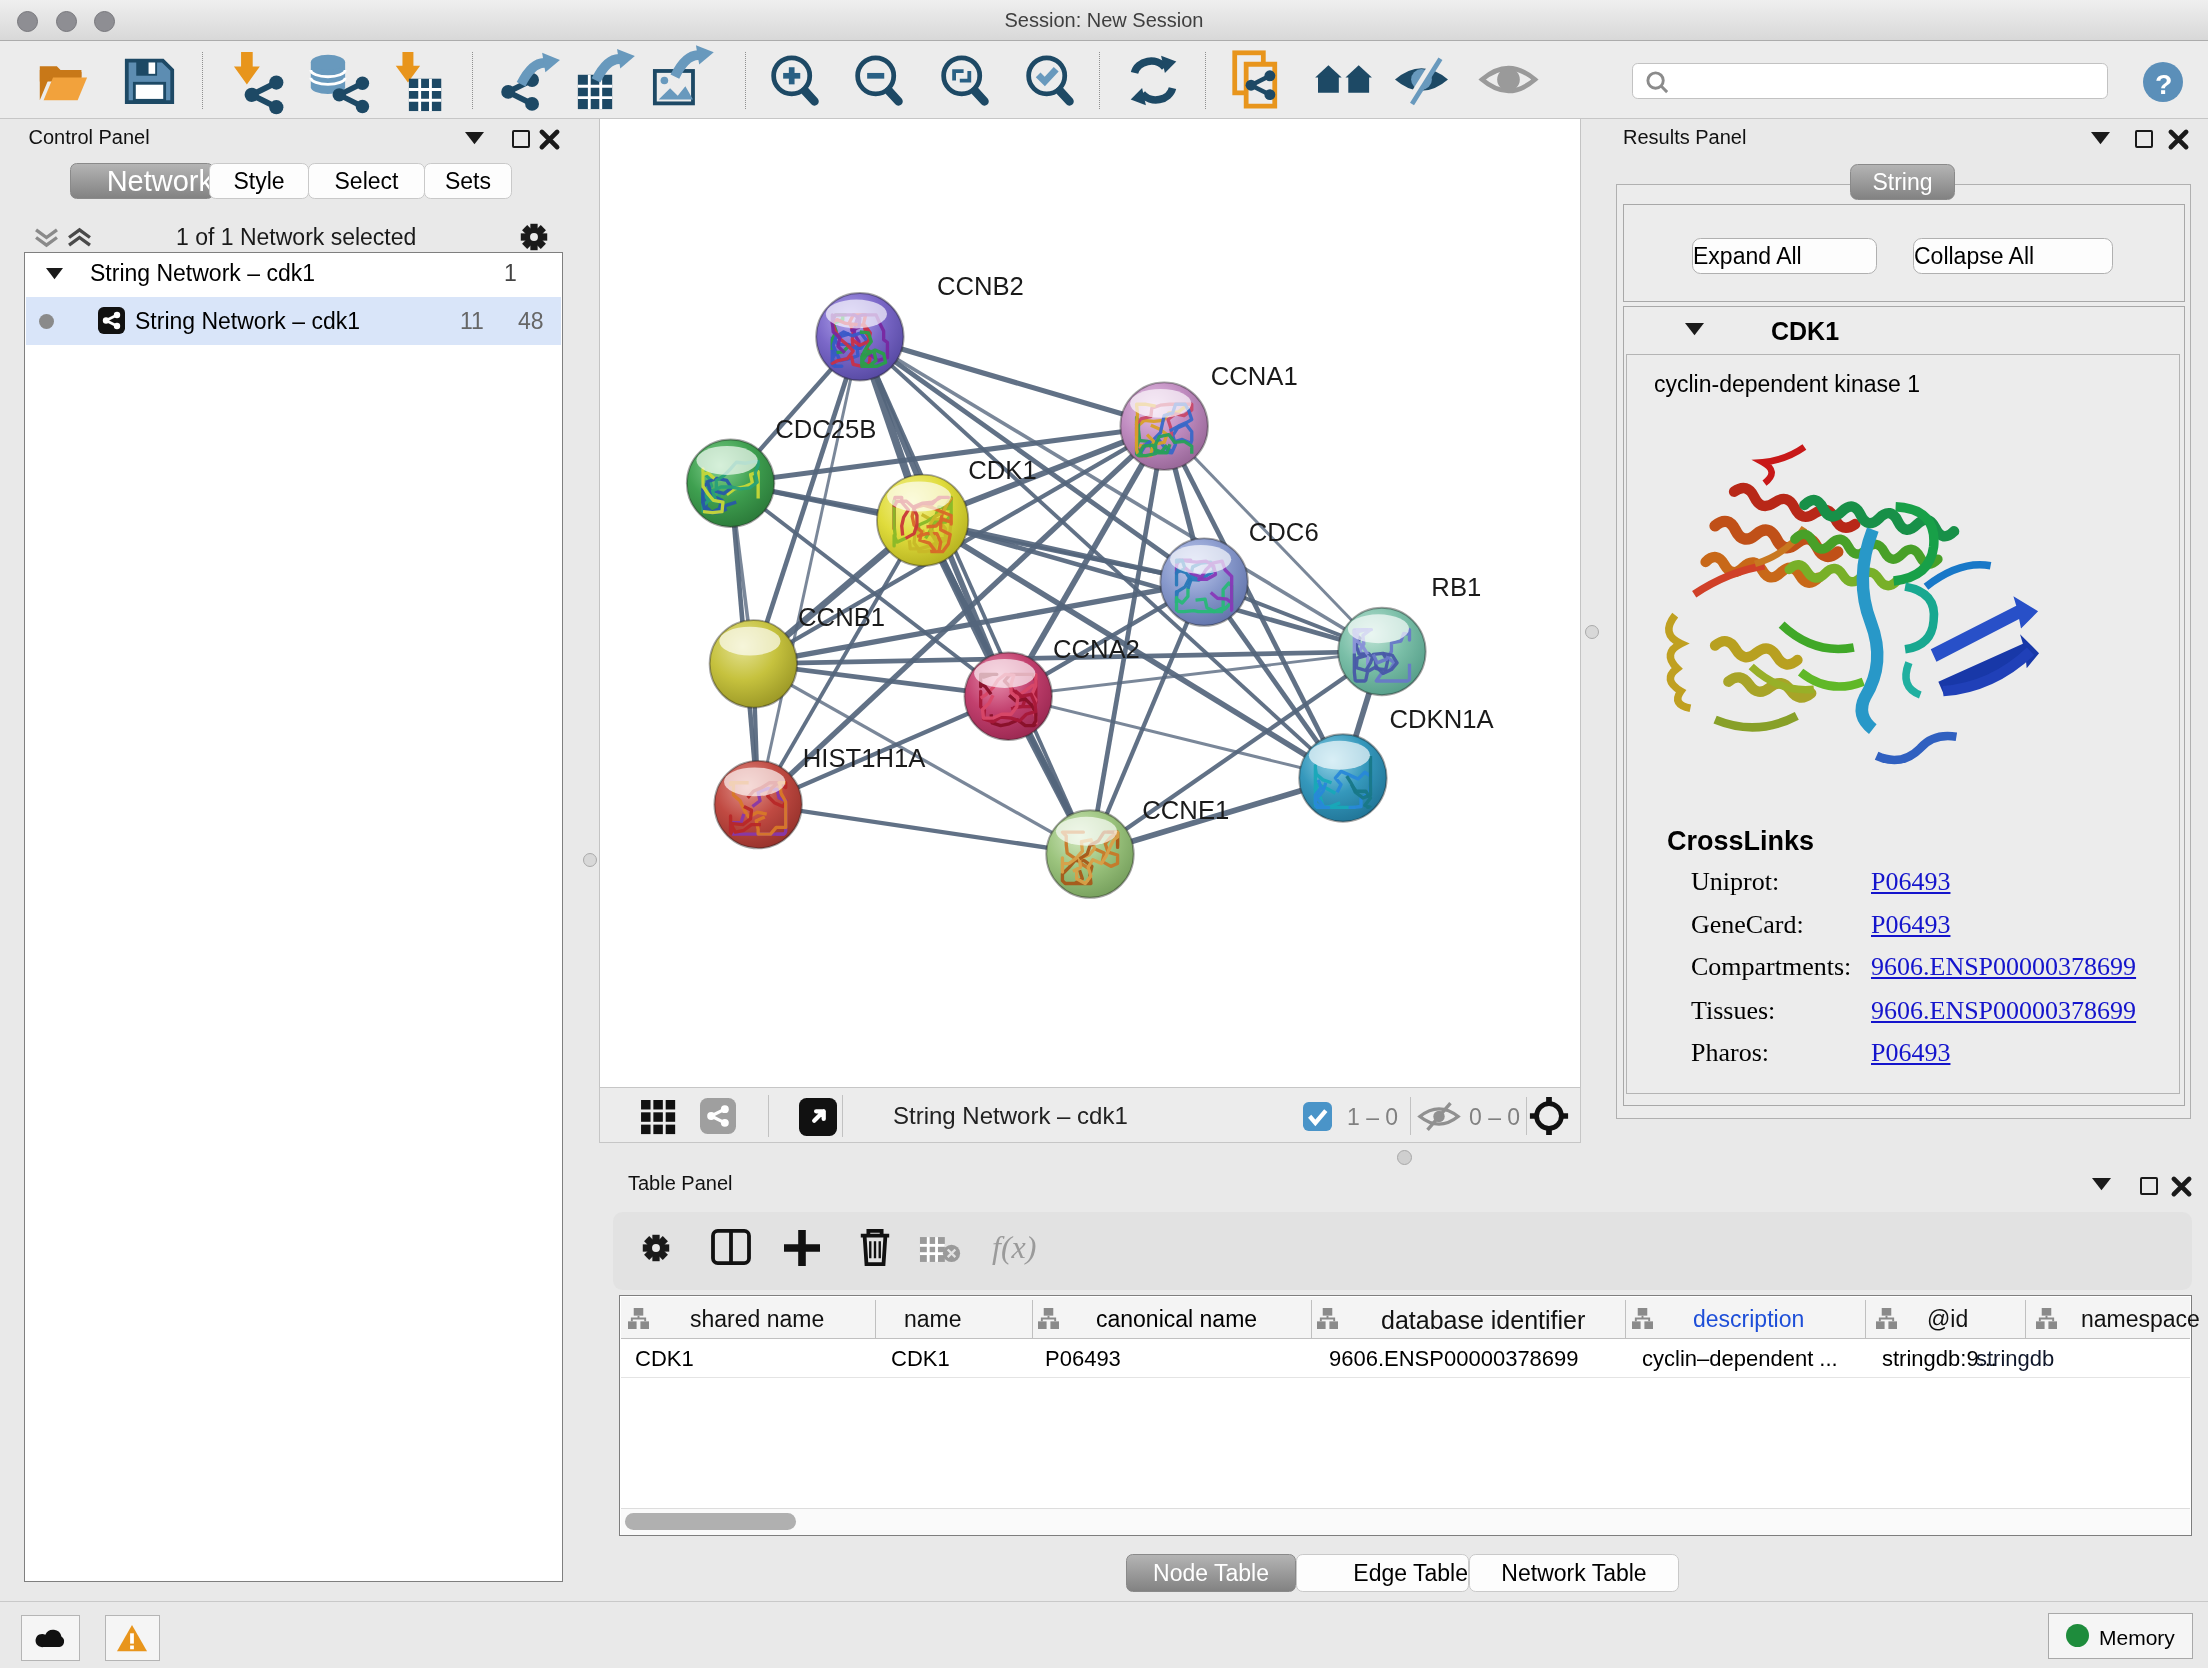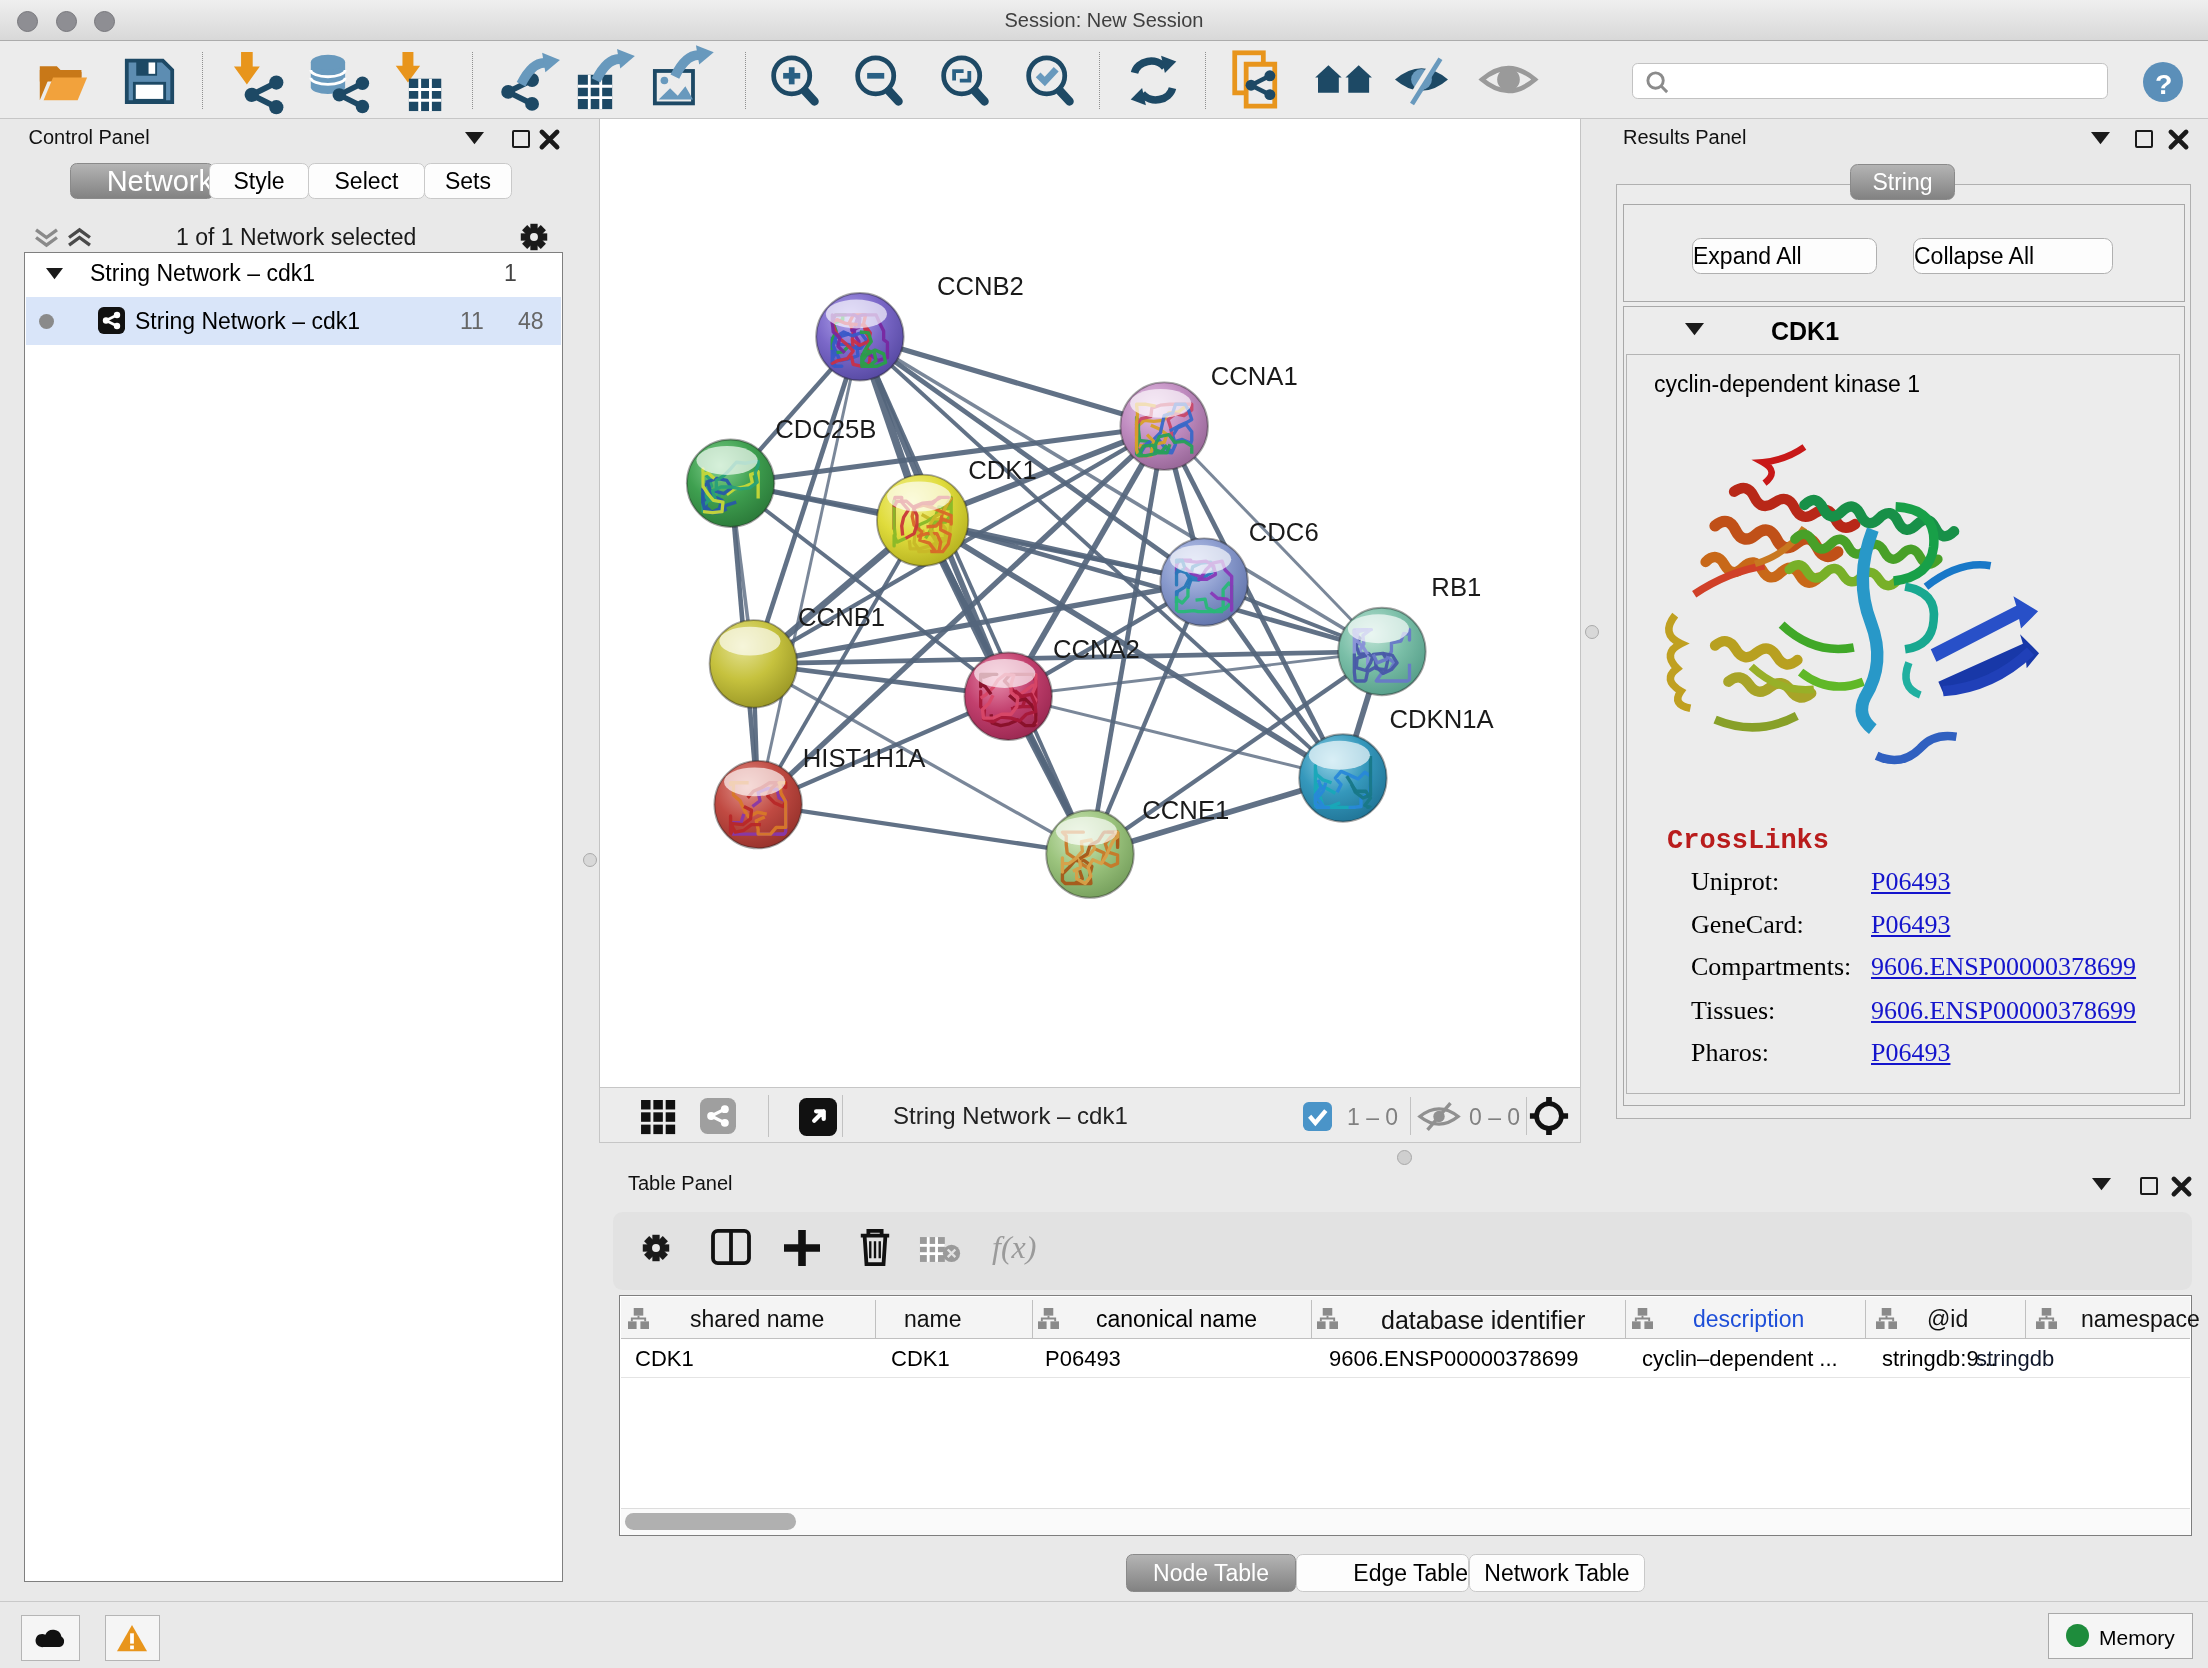--- a/index.html
+++ b/index.html
@@ -537,21 +537,21 @@
     <path d="M248,68 q44,2 40,42 q-4,32 -42,36" stroke="#18a048" stroke-width="10" fill="none"></path>
     <path d="M258,152 q34,6 30,36 q-2,26 -30,30" stroke="#18a890" stroke-width="9" fill="none"></path>
     <path d="M224,92 q-20,52 -2,98 q16,42 -6,78 q-10,20 8,34" stroke="#2898c8" stroke-width="13" fill="none"></path>
     <path d="M228,330 q26,12 46,-8 q14,-16 38,-12" stroke="#3060c0" stroke-width="9" fill="none"></path>
     <path d="M285,218 L375,172 L372,162 L398,178 L380,196 L378,186 L291,231 z" fill="#2850c8"></path>
     <path d="M293,252 L382,212 L379,202 L399,222 L386,238 L385,228 L299,266 z" fill="#1838a8"></path>
     <path d="M298,262 q52,-4 92,-42" stroke="#2040b8" stroke-width="11" fill="none"></path>
     <path d="M280,152 q36,-28 68,-22" stroke="#1878c8" stroke-width="8" fill="none"></path>
     <path d="M262,232 q-10,26 12,34" stroke="#20b0a0" stroke-width="8" fill="none"></path>
   </svg>
-<div class="t" style="left:1667px;top:826px;font-size:27px;font-family:Liberation Mono, monospace;font-weight:bold;color:#b91c1c">CrossLinks</div>
+<div class="t" style="left:1667px;top:826px;font-size:27px;font-family:Liberation Sans, sans-serif;font-weight:bold;color:#000000">CrossLinks</div>
 <div class="t" style="left:1691px;top:867px;font-size:26px;font-family:Liberation Serif,serif;color:#000">Uniprot:</div>
 <div class="t" style="left:1871px;top:867px;font-size:26px;font-family:Liberation Serif,serif;color:#1414cc;text-decoration:underline">P06493</div>
 <div class="t" style="left:1691px;top:910px;font-size:26px;font-family:Liberation Serif,serif;color:#000">GeneCard:</div>
 <div class="t" style="left:1871px;top:910px;font-size:26px;font-family:Liberation Serif,serif;color:#1414cc;text-decoration:underline">P06493</div>
 <div class="t" style="left:1691px;top:952px;font-size:26px;font-family:Liberation Serif,serif;color:#000">Compartments:</div>
 <div class="t" style="left:1871px;top:952px;font-size:26px;font-family:Liberation Serif,serif;color:#1414cc;text-decoration:underline">9606.ENSP00000378699</div>
 <div class="t" style="left:1691px;top:996px;font-size:26px;font-family:Liberation Serif,serif;color:#000">Tissues:</div>
 <div class="t" style="left:1871px;top:996px;font-size:26px;font-family:Liberation Serif,serif;color:#1414cc;text-decoration:underline">9606.ENSP00000378699</div>
 <div class="t" style="left:1691px;top:1038px;font-size:26px;font-family:Liberation Serif,serif;color:#000">Pharos:</div>
 <div class="t" style="left:1871px;top:1038px;font-size:26px;font-family:Liberation Serif,serif;color:#1414cc;text-decoration:underline">P06493</div>
@@ -653,21 +653,21 @@
 <div class="t" style="left:1045px;top:1346px;width:262px;overflow:hidden;font-size:22px;color:#000">P06493</div>
 <div class="t" style="left:1329px;top:1346px;width:293px;overflow:hidden;font-size:22px;color:#000">9606.ENSP00000378699</div>
 <div class="t" style="left:1642px;top:1346px;width:265px;overflow:hidden;font-size:22px;color:#000">cyclin–dependent ...</div>
 <div class="t" style="left:1882px;top:1346px;width:122px;overflow:hidden;font-size:22px;color:#000">stringdb:9...</div>
 <div class="t" style="left:1976px;top:1346px;width:145px;overflow:hidden;font-size:22px;color:#0f172a">stringdb</div>
 <div class="a" style="left:621px;top:1377px;width:1569px;height:1px;background:#e4e4e4"></div>
 <div class="a" style="left:621px;top:1508px;width:1569px;height:27px;background:#fafafa;border-top:1px solid #ddd"></div>
 <div class="a" style="left:625px;top:1513px;width:171px;height:17px;background:#b0b0b0;border-radius:8.6px"></div>
 <div class="a" style="left:1126px;top:1554px;width:170px;height:38px;background:linear-gradient(#b4b4b4,#828282);color:#fff;border:1px solid #8a8a8a;border-radius:6.7px;text-align:center;line-height:36px;font-size:23px">Node Table</div>
 <div class="a" style="left:1296px;top:1554px;width:173px;height:38px;background:#fdfdfd;color:#000;border:1px solid #c9c9c9;border-radius:6.7px;text-align:right;line-height:36px;font-size:23px">Edge Table</div>
-<div class="a" style="left:1469px;top:1554px;width:176px;height:38px;background:#fdfdfd;color:#000;border:1px solid #c9c9c9;border-radius:6.7px;text-align:center;line-height:36px;font-size:23px">Network Table</div>
+<div class="a" style="left:1469px;top:1554px;width:210px;height:38px;background:#fdfdfd;color:#000;border:1px solid #c9c9c9;border-radius:6.7px;text-align:center;line-height:36px;font-size:23px">Network Table</div>
 <div class="a" style="left:0px;top:1601px;width:2208px;height:1px;background:#c9c9c9"></div>
 <div class="a" style="left:21px;top:1615px;width:59px;height:46px;background:#f5f5f5;border:1.4px solid #b5b5b5"></div>
 <svg class="a" style="left:34px;top:1628px" width="34" height="21" viewBox="0 0 36 22">
     <path d="M10,20 a7,7 0 1 1 2,-13 a9,9 0 0 1 17,2 a6,6 0 0 1 -2,11 z" fill="#111"></path>
   </svg>
 <div class="a" style="left:105px;top:1615px;width:55px;height:46px;background:#f5f5f5;border:1.4px solid #b5b5b5"></div>
 <svg class="a" style="left:116px;top:1623px" width="32" height="30" viewBox="0 0 34 32">
     <path d="M17,2 L33,30 H1 z" fill="#e8951c"></path>
     <rect x="15" y="11" width="4" height="11" fill="#fff"></rect>
     <rect x="15" y="24" width="4" height="4" fill="#fff"></rect>

